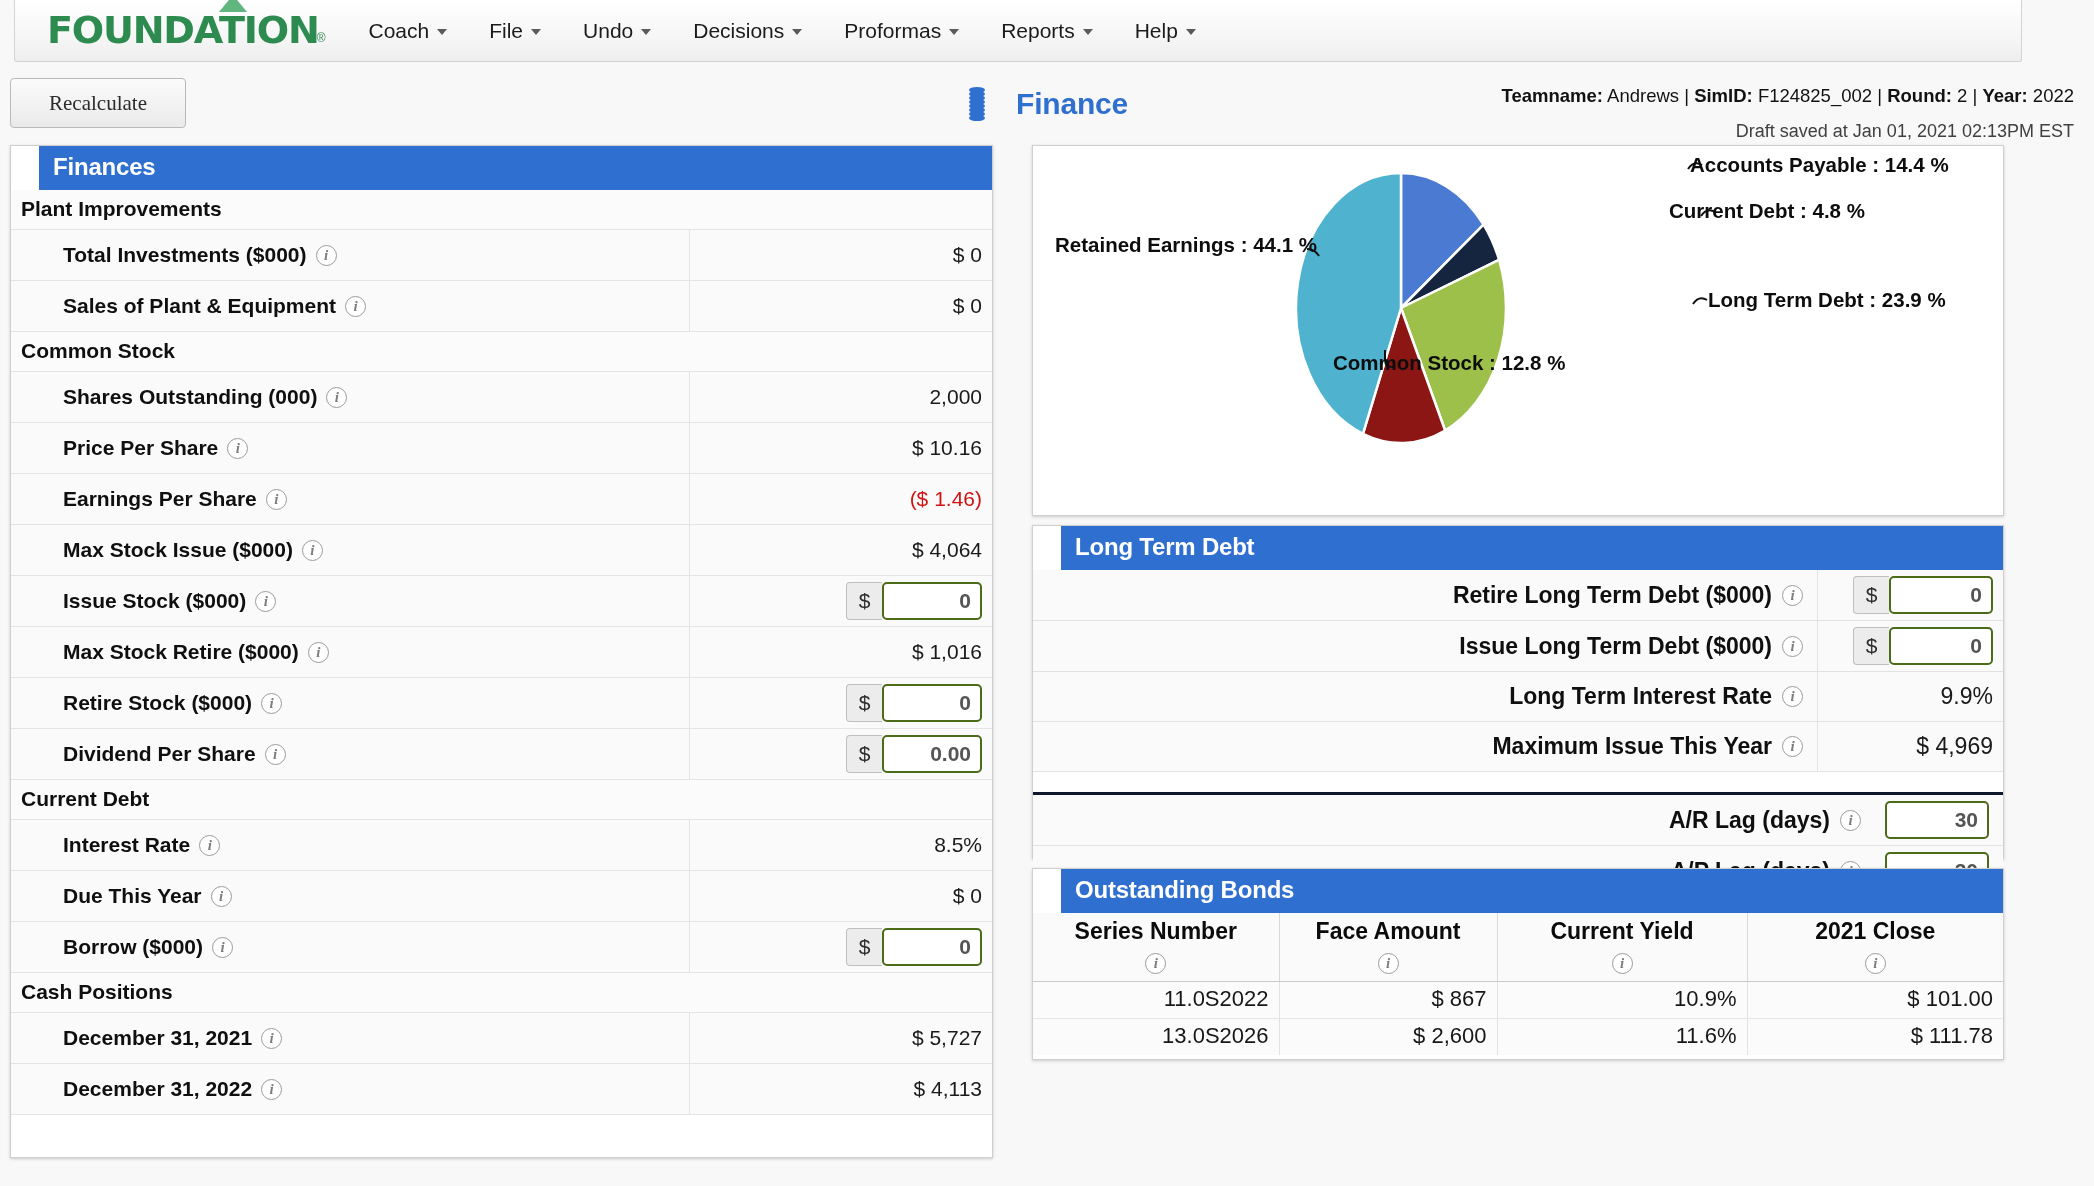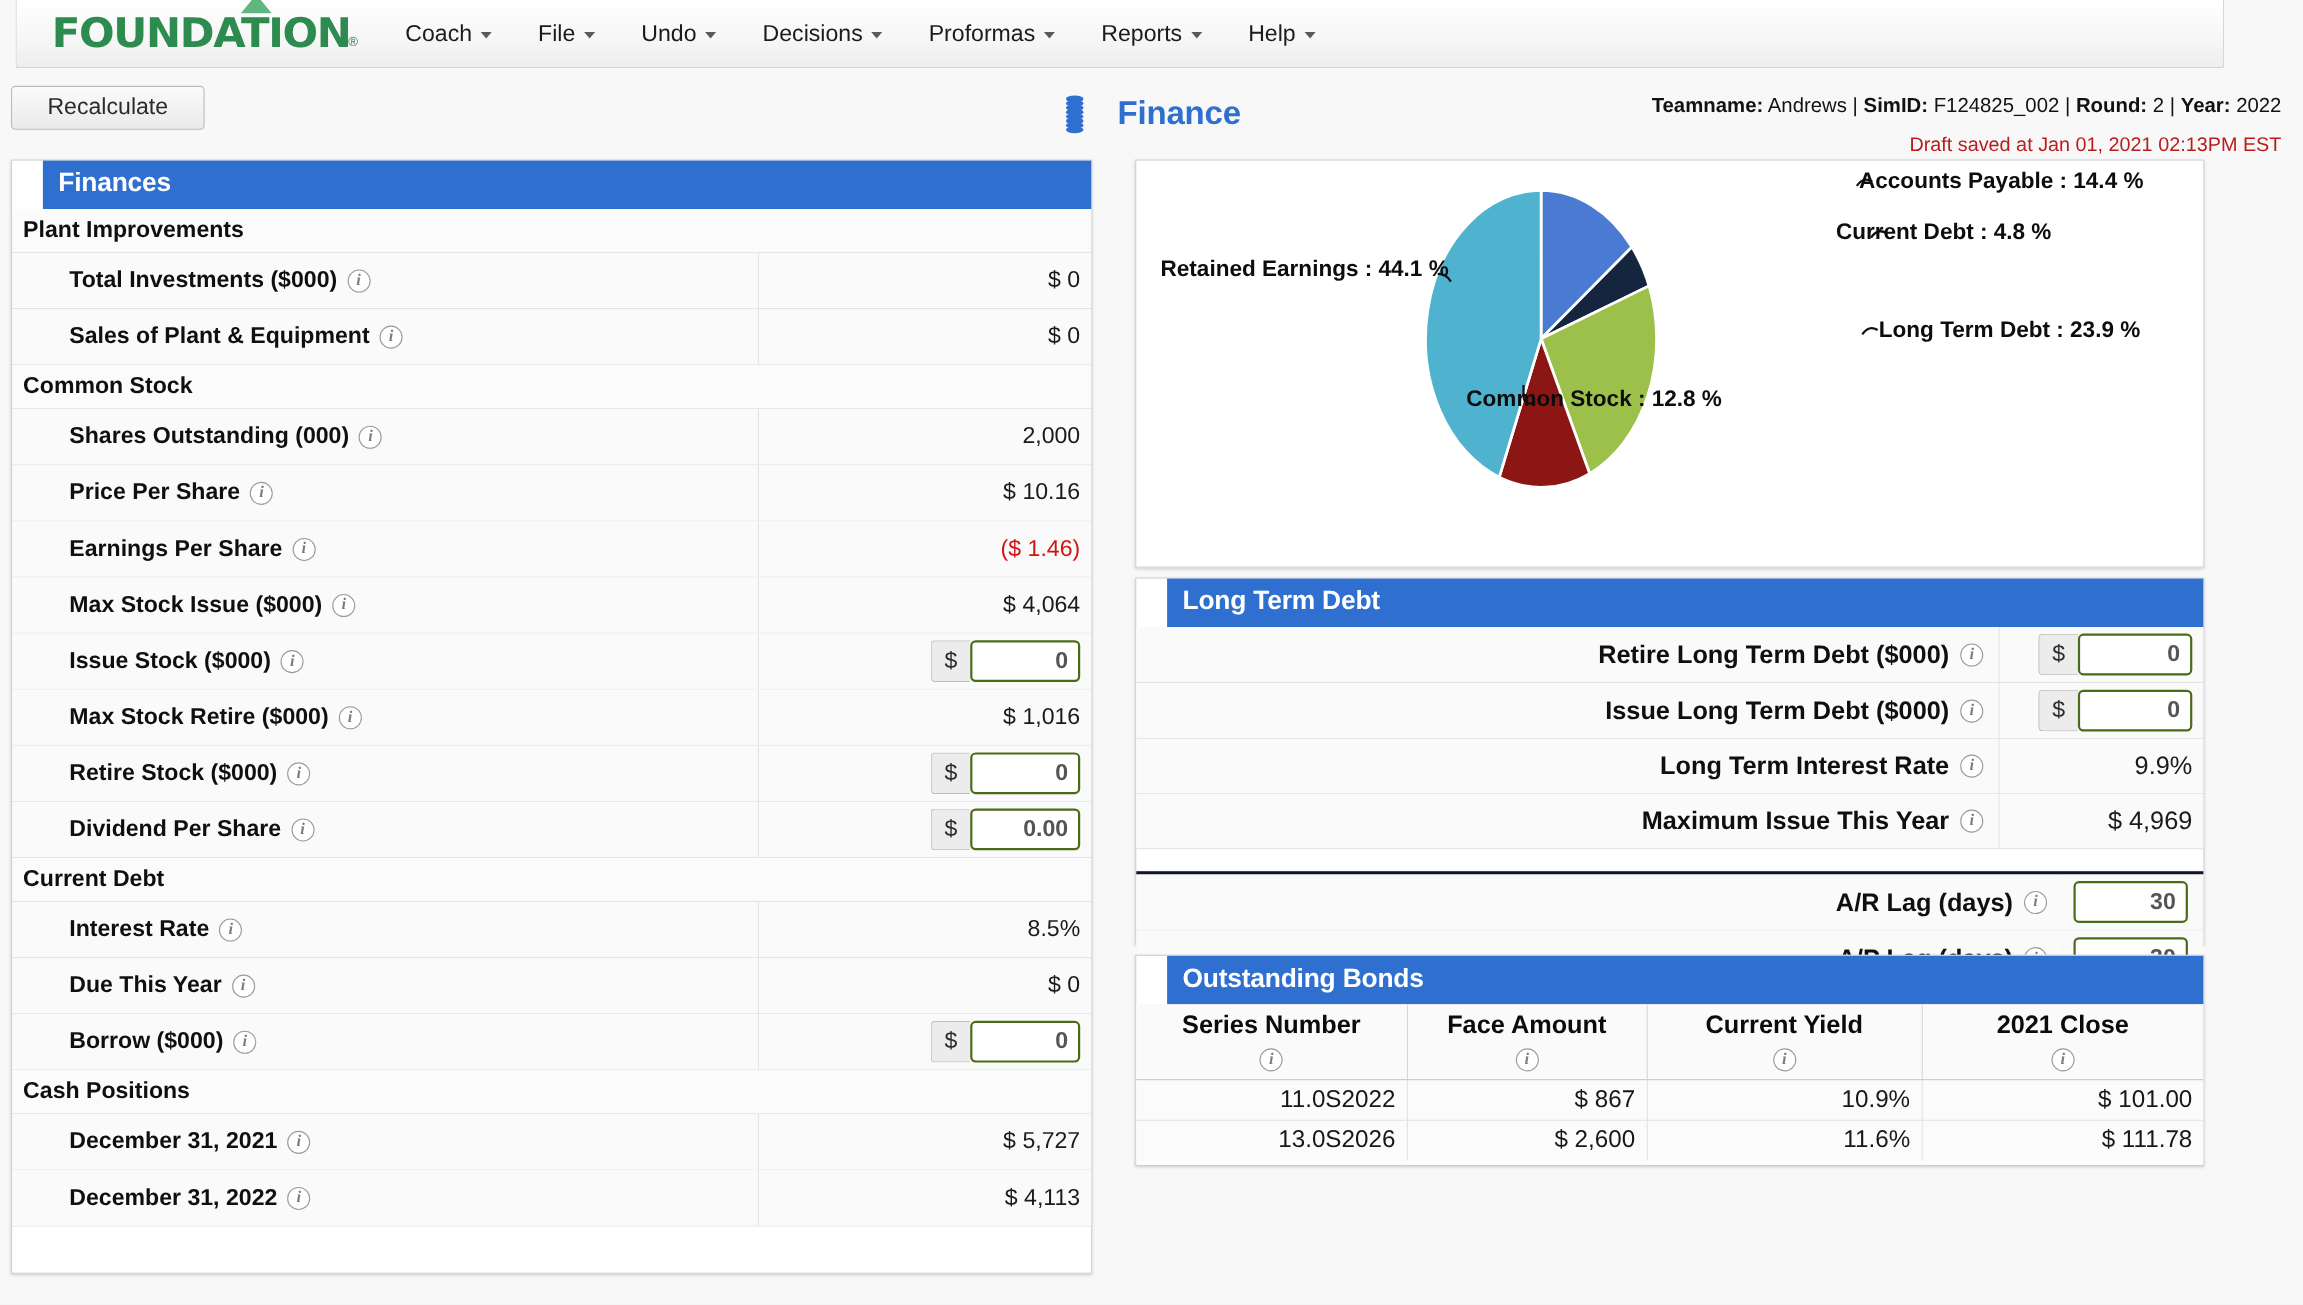--- a/index.html
+++ b/index.html
@@ -54,45 +54,45 @@
     width: 0; height: 0;
     border-left: 5px solid transparent;
     border-right: 5px solid transparent;
     border-top: 6px solid #5a5a5a;
     margin-top: 3px;
   }
 
   
   .recalc {
     position: absolute; left: 10px; top: 78px;
-    width: 176px; height: 40px;
+    width: 176px; height: 50px;
     background: linear-gradient(#fbfbfb, #eaeaea);
     border: 1px solid #b9b9b9; border-radius: 4px;
-    font-family: Liberation Sans, sans-serif;
+    font-family: Liberation Serif, serif;
     font-size: 21px; color: #2b2b2b;
     cursor: pointer;
   }
   .page-title {
     position: absolute; left: 0; right: 0; top: 86px;
     display: flex; align-items: center; justify-content: center; gap: 28px;
     pointer-events: none;
     text-align: center;
   }
   .page-title .ttl {
     font-size: 30px; font-weight: 700; color: #2f6fd0;
     letter-spacing: -.2px;
   }
   .coins { width: 22px; height: 36px; display: block; }
 
   .meta {
     position: absolute; right: 20px; top: 82px;
     text-align: right; font-size: 18.5px; color: #121212;
     line-height: 1.55;
   }
-  .meta .sub { display: block; font-size: 18px; color: #b91c1c; margin-top: 7px; }
+  .meta .sub { display: block; font-size: 18px; color: #404040; margin-top: 7px; }
 
   
   .panel {
     position: absolute;
     background: #ffffff;
     border: 1px solid #cfcfcf;
     box-shadow: 0 1px 3px rgba(0,0,0,.18);
   }
   .panel-head {
     background: #2f6fd0;

